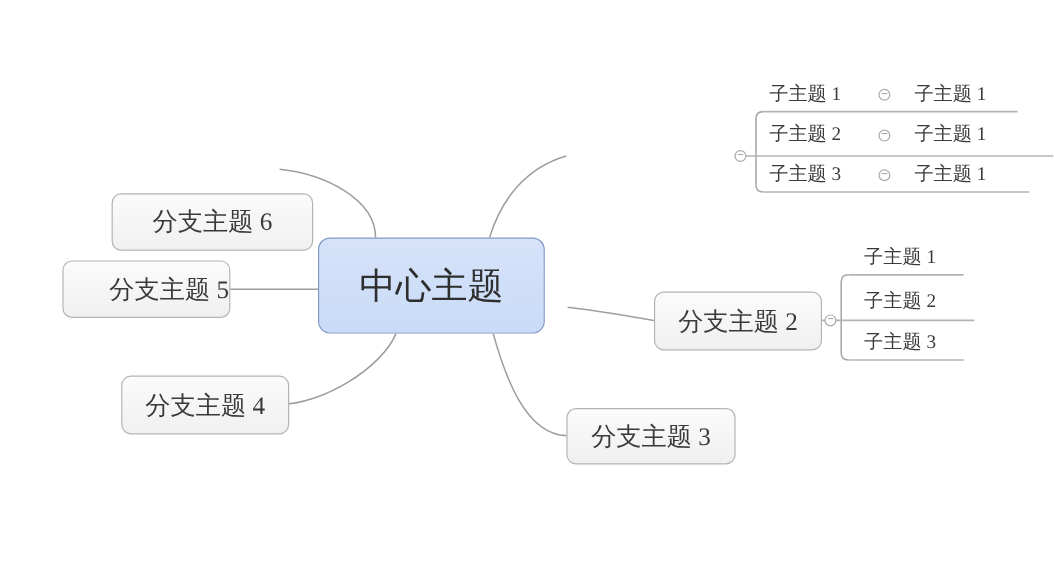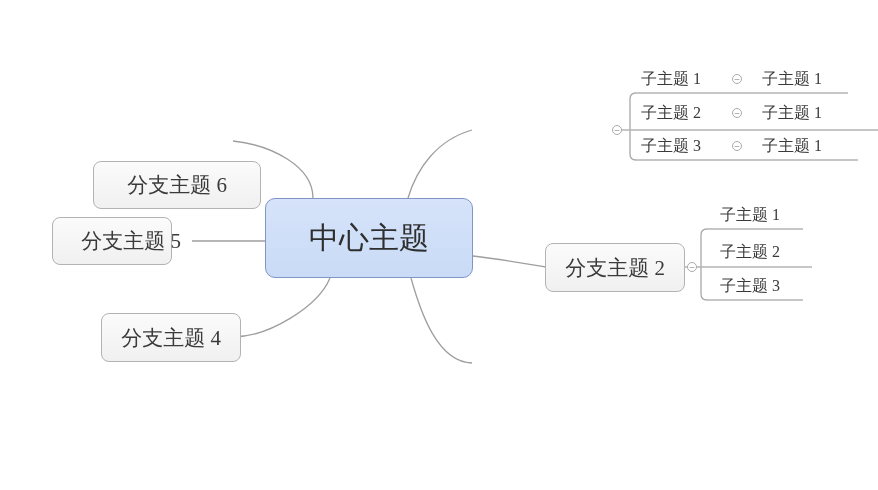--- a/index.html
+++ b/index.html
@@ -77,25 +77,26 @@
     <g fill="none" stroke="#b3b3b3" stroke-width="1.4">
       <path d="M 636,93  H 848"></path>
       <path d="M 612,130 H 878"></path>
       <path d="M 636,160 H 858"></path>
       <path d="M 707,229 H 803"></path>
       <path d="M 685,267 H 812"></path>
       <path d="M 707,300 H 803"></path>
     </g>
   </svg>
 
-  <div class="topic central" style="left:265px;top:198px;width:208px;height:80px;">中心主题</div>
+  <div class="topic central" style="left:265px;top:198px;width:189px;height:80px;">中心主题</div>
 
   <div class="topic branch" style="left:545px;top:243px;width:140px;height:49px;">分支主题 2</div>
+  <div class="topic branch" style="left:472px;top:340px;width:141px;height:47px;">分支主题 3</div>
   <div class="topic branch" style="left:101px;top:313px;width:140px;height:49px;">分支主题 4</div>
-  <div class="topic branch" style="left:52px;top:217px;width:120px;height:48px;padding-left:38px;">分支主题 5</div>
+  <div class="topic branch" style="left:52px;top:217px;width:140px;height:48px;padding-left:38px;">分支主题 5</div>
   <div class="topic branch" style="left:93px;top:117px;width:168px;height:48px;margin-top:44px;">分支主题 6</div>
 
   <div class="subtopic" style="left:641px;top:69px;">子主题 1</div>
   <div class="subtopic" style="left:641px;top:103px;">子主题 2</div>
   <div class="subtopic" style="left:641px;top:136px;">子主题 3</div>
 
   <div class="subtopic" style="left:762px;top:69px;">子主题 1</div>
   <div class="subtopic" style="left:762px;top:103px;">子主题 1</div>
   <div class="subtopic" style="left:762px;top:136px;">子主题 1</div>
 

